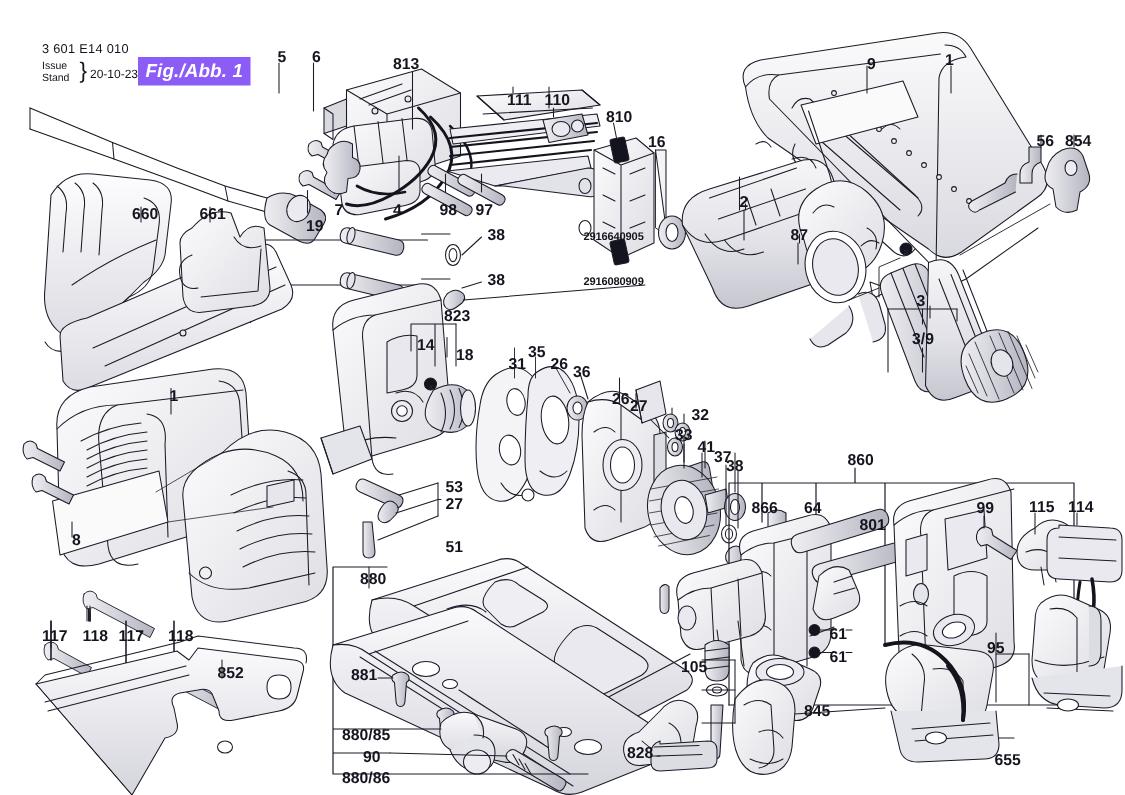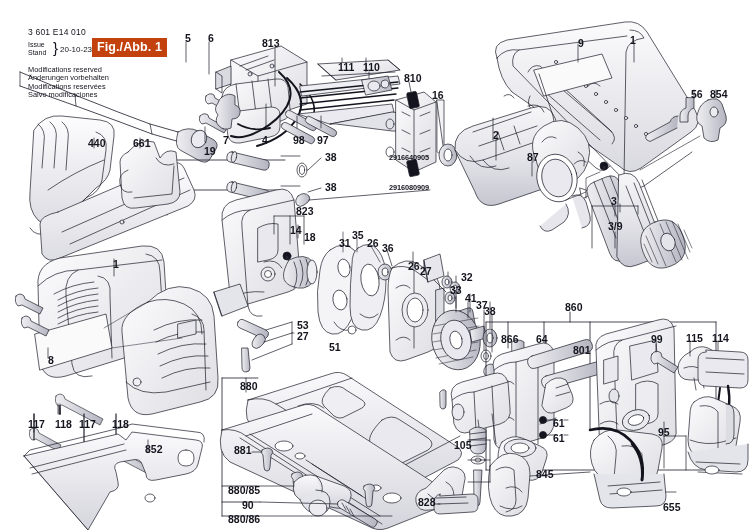--- a/index.html
+++ b/index.html
@@ -7,22 +7,22 @@
        font-family:"Liberation Sans",sans-serif;color:#14141e;}
   #sheet{position:relative;width:750px;height:530px;background:#ffffff;}
   #art{position:absolute;left:0;top:0;width:750px;height:530px;}
 
   
   .hdr{position:absolute;font-family:"Liberation Sans",sans-serif;color:#14141e;}
   #hdr-code{left:28px;top:27px;font-size:8.5px;letter-spacing:.2px;}
   #hdr-issue{left:28px;top:41px;font-size:7px;line-height:7.6px;}
   #hdr-brace{left:53px;top:40px;font-size:15px;line-height:15px;color:#14141e;}
   #hdr-date{left:60px;top:45px;font-size:8px;}
-  #hdr-fig{left:92px;top:38px;background:#c2410c;color:#fff;font-size:12.5px;
-           font-weight:bold;padding:2px 5px 3px 5px;letter-spacing:.1px;}
+  #hdr-fig{left:92px;top:38px;background:#8b5cf6;color:#fff;font-size:12.5px;
+           font-weight:bold;padding:2px 5px 3px 5px;letter-spacing:.1px;font-style:italic;}
   #hdr-note{left:28px;top:66px;font-size:7.4px;line-height:8.4px;}
 
   
   .lbl{position:absolute;font-size:10.5px;font-weight:bold;color:#14141e;
        white-space:nowrap;line-height:10.5px;}
   .pn{position:absolute;font-size:7.4px;font-weight:bold;color:#14141e;
       white-space:nowrap;letter-spacing:-.1px;margin-left:47px;}
 </style>
 </head>
 <body>
@@ -610,71 +610,65 @@
 
     </g>
   </svg>
 
   <div class="hdr" id="hdr-code">3 601 E14 010</div>
   <div class="hdr" id="hdr-issue"><span>Issue</span><br>
        <span>Stand</span></div>
   <div class="hdr" id="hdr-brace">}</div>
   <div class="hdr" id="hdr-date">20-10-23</div>
   <div class="hdr" id="hdr-fig">Fig./Abb. 1</div>
-  <div class="hdr" id="hdr-note">
-    <div>Modifications reserved</div>
-    <div>Änderungen vorbehalten</div>
-    <div>Modifications reservées</div>
-    <div>Salvo modificaciones</div>
-  </div>
 
   <div id="callout-layer">
       <div class="lbl" style="left: 185px; top: 33px;">5</div>
       <div class="lbl" style="left: 208px; top: 33px;">6</div>
       <div class="lbl" style="left: 262px; top: 38px;">813</div>
       <div class="lbl" style="left: 338px; top: 62px;">111</div>
       <div class="lbl" style="left: 363px; top: 62px;">110</div>
       <div class="lbl" style="left: 404px; top: 73px;">810</div>
       <div class="lbl" style="left: 432px; top: 90px;">16</div>
       <div class="lbl" style="left: 578px; top: 38px;">9</div>
       <div class="lbl" style="left: 630px; top: 35px;">1</div>
       <div class="lbl" style="left: 691px; top: 89px;">56</div>
       <div class="lbl" style="left: 710px; top: 89px;">854</div>
-      <div class="lbl" style="left: 88px; top: 138px;">440</div>
+      <div class="lbl" style="left: 88px; top: 138px;">660</div>
       <div class="lbl" style="left: 133px; top: 138px;">661</div>
       <div class="lbl" style="left: 204px; top: 146px;">19</div>
       <div class="lbl" style="left: 223px; top: 135px;">7</div>
       <div class="lbl" style="left: 262px; top: 135px;">4</div>
       <div class="lbl" style="left: 293px; top: 135px;">98</div>
       <div class="lbl" style="left: 317px; top: 135px;">97</div>
       <div class="lbl" style="left: 493px; top: 130px;">2</div>
       <div class="lbl" style="left: 527px; top: 152px;">87</div>
       <div class="lbl" style="left: 611px; top: 196px;">3</div>
       <div class="lbl" style="left: 608px; top: 221px;">3/9</div>
       <div class="lbl" style="left: 325px; top: 152px;">38</div>
       <div class="pn" style="left: 342px; top: 153px;">2916640905</div>
       <div class="lbl" style="left: 325px; top: 182px;">38</div>
       <div class="pn" style="left: 342px; top: 183px;">2916080909</div>
       <div class="lbl" style="left: 296px; top: 206px;">823</div>
-      <div class="lbl" style="left: 290px; top: 225px;">14</div>
+      <div class="lbl" style="left: 278px; top: 225px;">14</div>
       <div class="lbl" style="left: 304px; top: 232px;">18</div>
       <div class="lbl" style="left: 339px; top: 238px;">31</div>
       <div class="lbl" style="left: 352px; top: 230px;">35</div>
       <div class="lbl" style="left: 367px; top: 238px;">26</div>
       <div class="lbl" style="left: 382px; top: 243px;">36</div>
       <div class="lbl" style="left: 408px; top: 261px;">26</div>
       <div class="lbl" style="left: 420px; top: 266px;">27</div>
       <div class="lbl" style="left: 429px; top: 272px; padding-left: 32px;">32</div>
       <div class="lbl" style="left: 450px; top: 285px;">33</div>
       <div class="lbl" style="left: 465px; top: 293px;">41</div>
       <div class="lbl" style="left: 476px; top: 300px;">37</div>
       <div class="lbl" style="left: 484px; top: 306px;">38</div>
       <div class="lbl" style="left: 297px; top: 320px;">53</div>
       <div class="lbl" style="left: 297px; top: 331px;">27</div>
-      <div class="lbl" style="left: 297px; top: 342px; margin-left: 32px;">51</div>
+      <div class="lbl" style="left: 297px; top: 360px;">51</div>
       <div class="lbl" style="left: 113px; top: 259px;">1</div>
       <div class="lbl" style="left: 48px; top: 355px;">8</div>
       <div class="lbl" style="left: 28px; top: 419px;">117</div>
       <div class="lbl" style="left: 55px; top: 419px;">118</div>
       <div class="lbl" style="left: 79px; top: 419px;">117</div>
       <div class="lbl" style="left: 112px; top: 419px;">118</div>
       <div class="lbl" style="left: 145px; top: 444px;">852</div>
       <div class="lbl" style="left: 240px; top: 349px; margin-top: 32px;">880</div>
       <div class="lbl" style="left: 234px; top: 445px;">881</div>
       <div class="lbl" style="left: 228px; top: 485px;">880/85</div>

